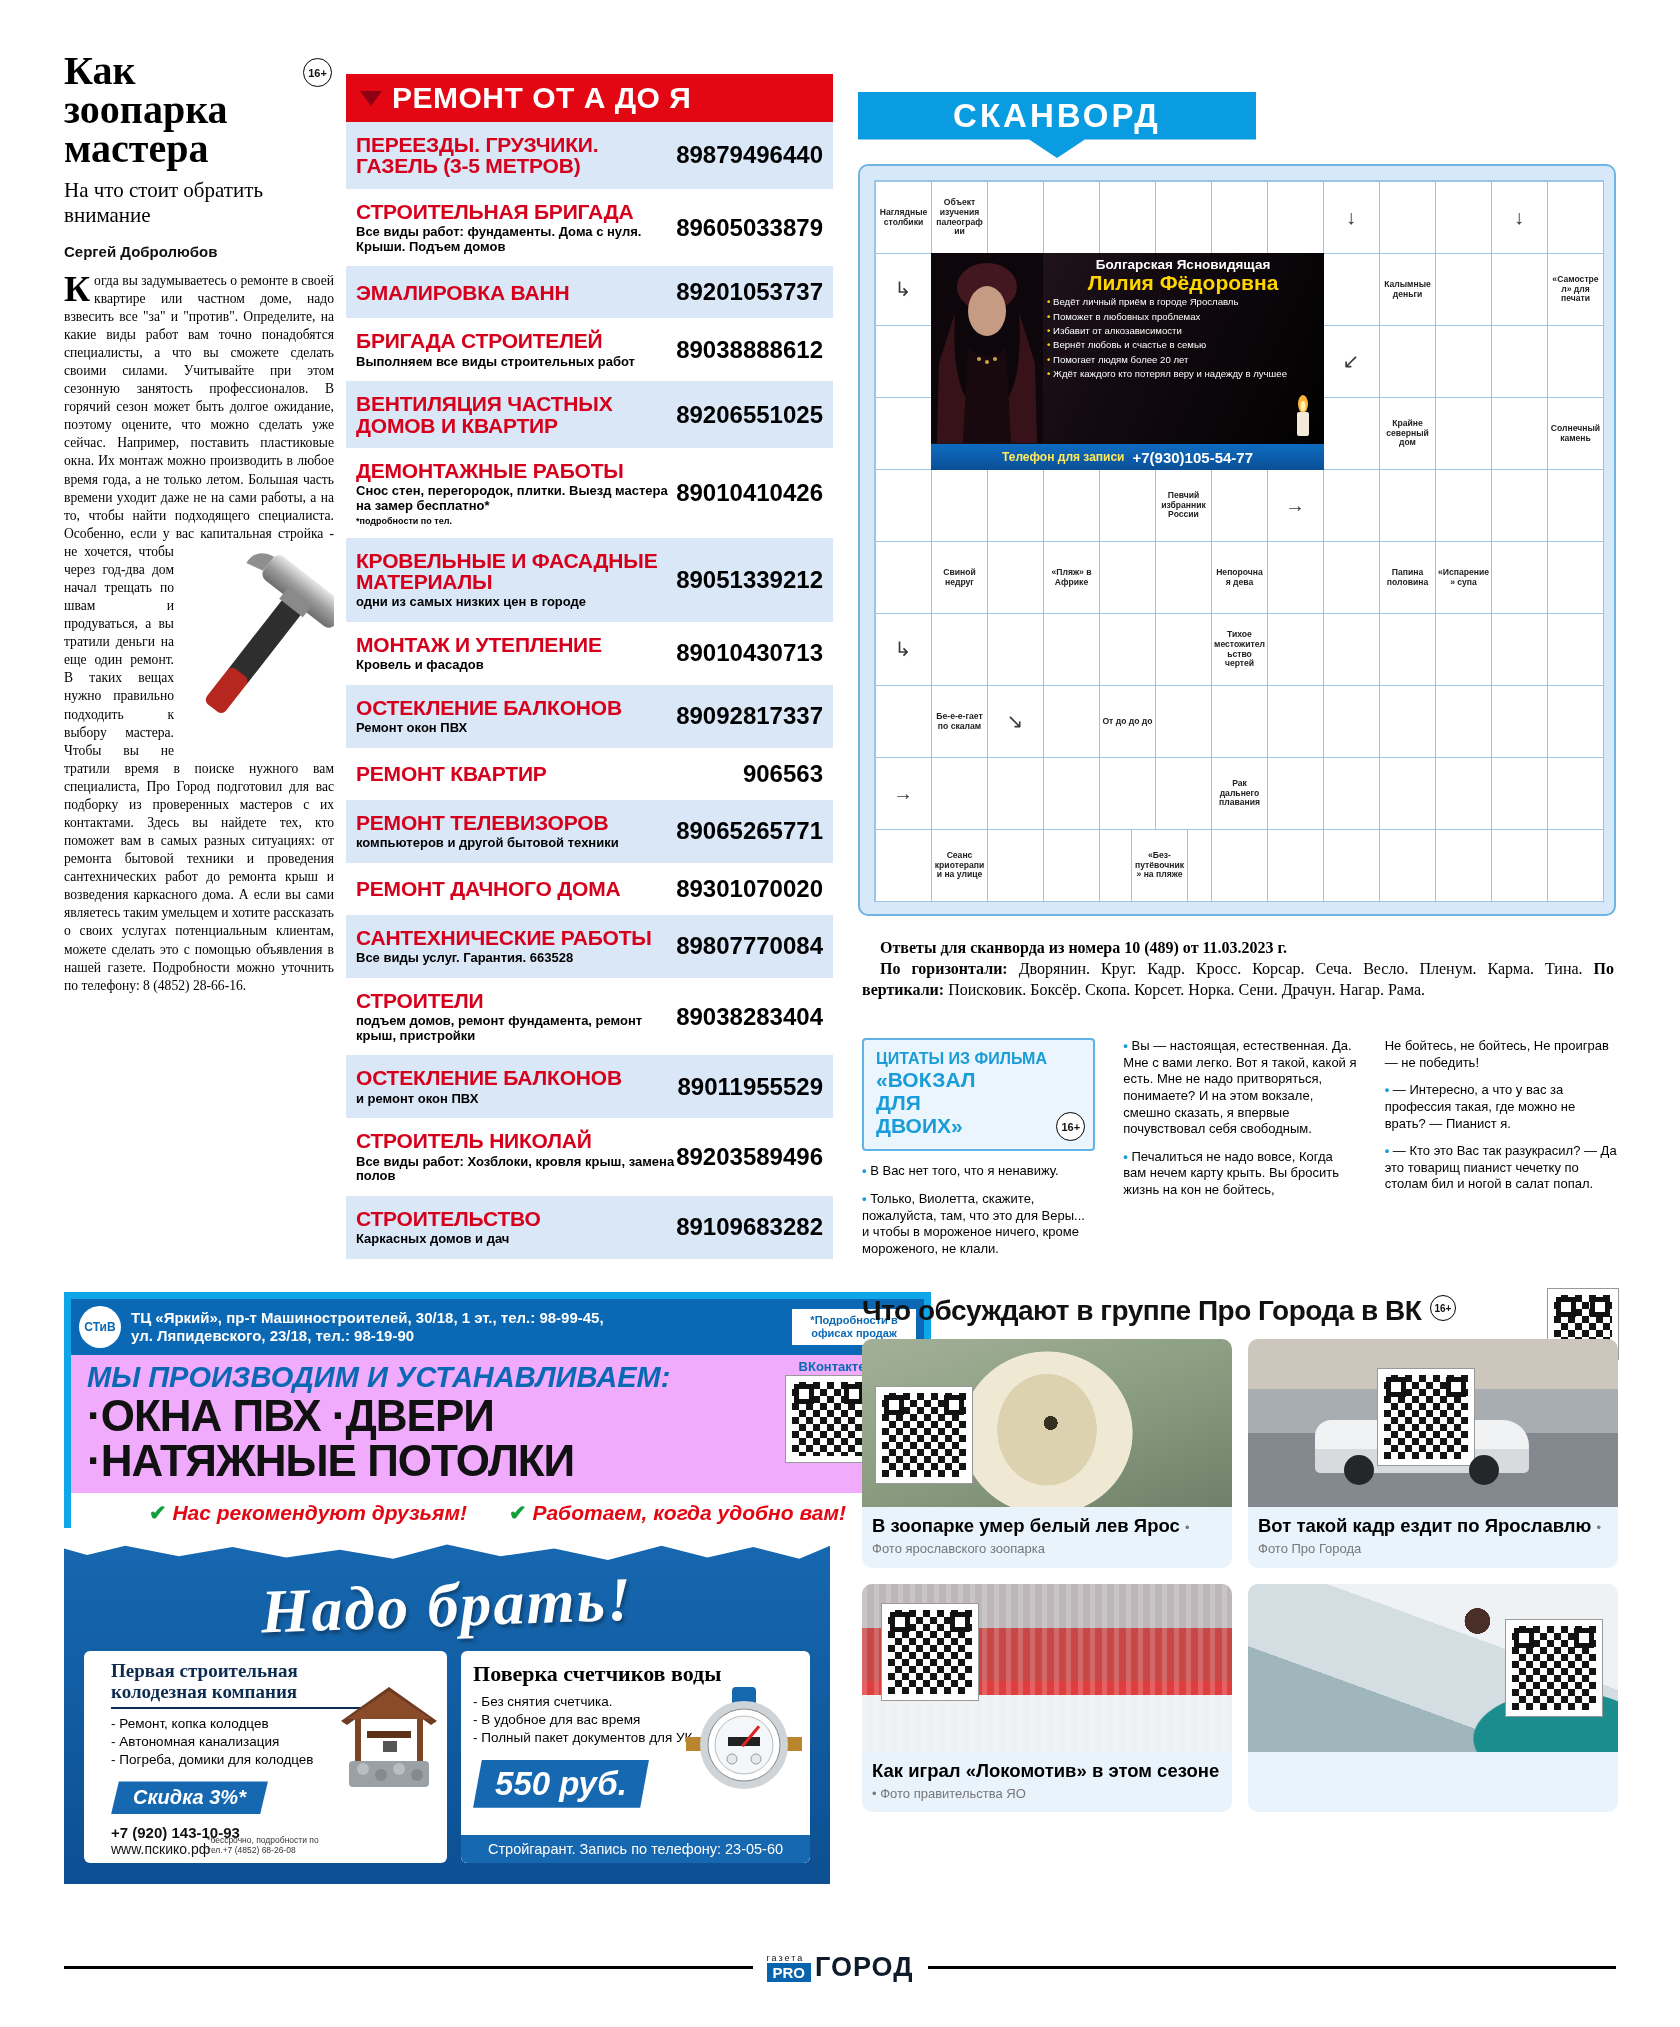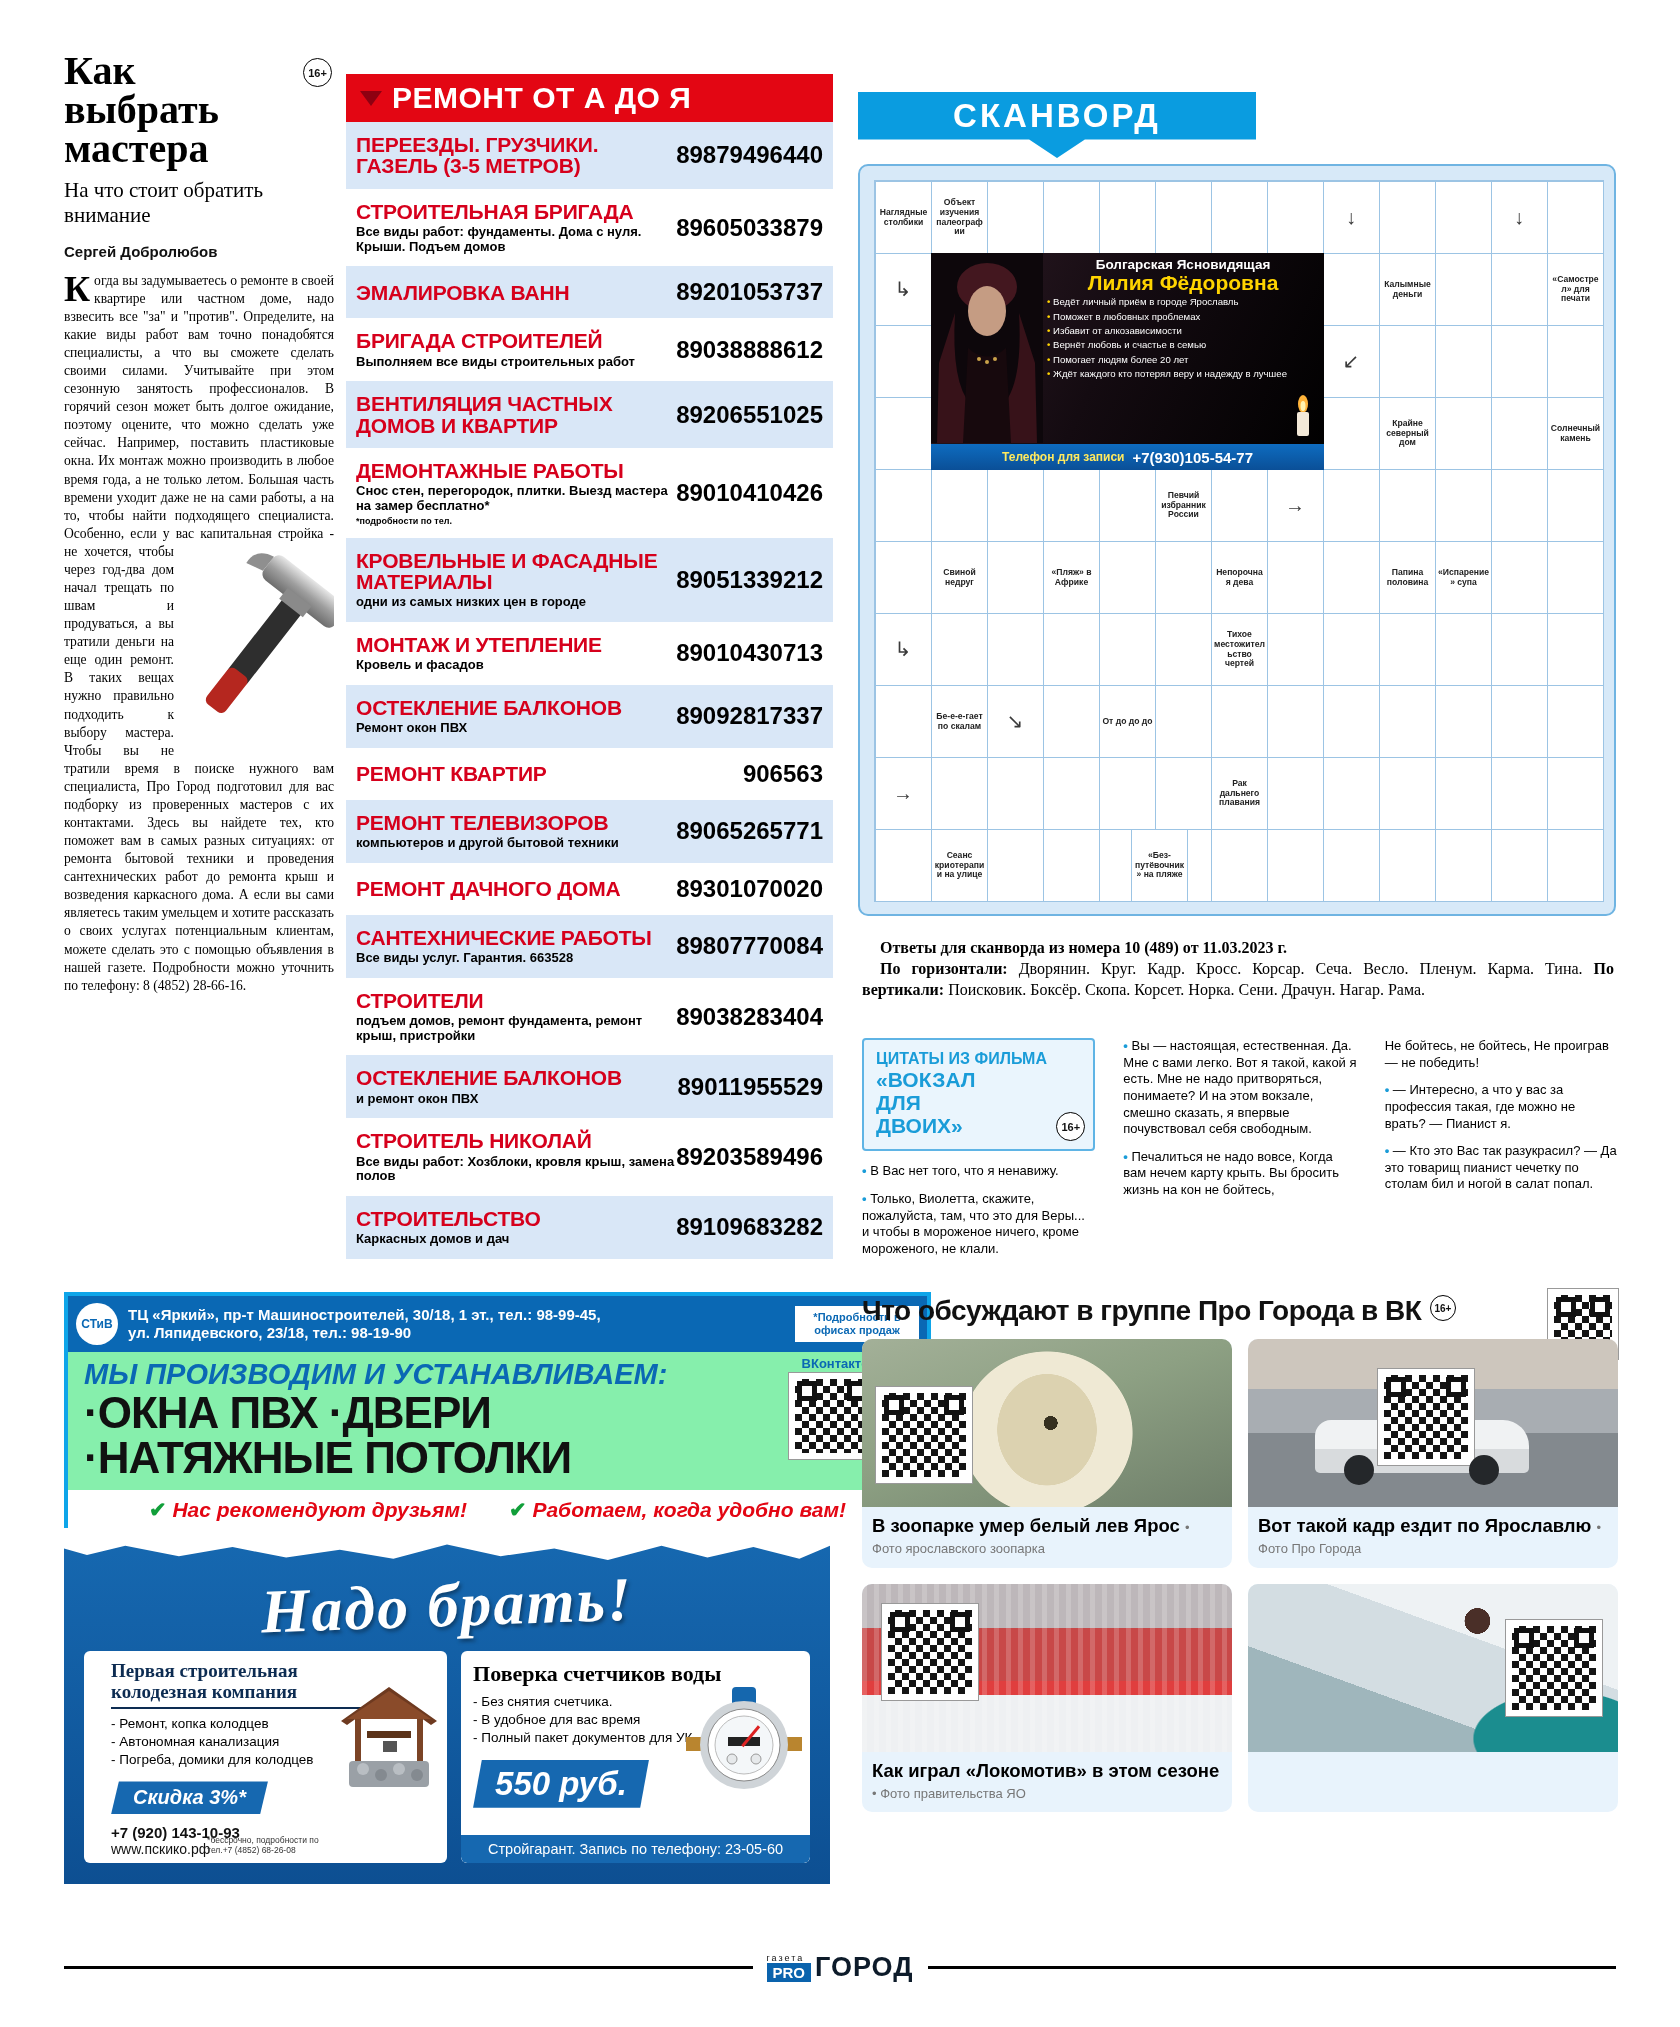--- a/index.html
+++ b/index.html
@@ -80,22 +80,22 @@
   .q-col{flex:1;}
   .q-titlebox{position:relative;border:2px solid #5fb4e5;background:#eaf5fd;border-radius:4px;
               padding:10px 12px 12px;margin-bottom:12px;}
   .q-t1{color:#1a9cd8;font-weight:bold;font-size:16px;}
   .q-t2{color:#1a9cd8;font-weight:bold;font-size:21px;line-height:1.1;width:120px;}
   .q-age{position:absolute;right:8px;bottom:8px;}
   .q-item{font-size:13px;line-height:1.28;margin-bottom:11px;color:#000;}
   .q-dot{color:#1a9cd8;font-weight:bold;}
 
   
-  .winad{position:absolute;left:64px;top:1292px;width:867px;height:236px;border:4px solid #0ea5e9;
-         box-sizing:border-box;background:#86efac;}
+  .winad{position:absolute;left:64px;top:1292px;width:867px;height:236px;border:7px solid #0ea5e9;
+         box-sizing:border-box;background:#f0abfc;}
   .win-top{height:56px;background:#0a68b4;display:flex;align-items:center;gap:10px;padding:0 8px;}
   .stv{display:flex;align-items:center;justify-content:center;width:42px;height:42px;border-radius:50%;
        background:#fff;color:#0a68b4;font-weight:bold;font-size:12px;flex-shrink:0;}
   .win-addr{color:#fff;font-weight:bold;font-size:15px;line-height:1.2;flex:1;}
   .win-note{background:#fff;color:#0a68b4;font-weight:bold;font-size:11px;line-height:1.15;
             padding:5px 7px;width:110px;text-align:center;}
   .win-mid{position:relative;height:132px;padding:6px 0 0 16px;}
   .win-slogan{color:#0a68b4;font-style:italic;font-weight:bold;font-size:29px;}
   .win-l1{font-weight:bold;font-size:44px;line-height:1.02;letter-spacing:-1px;}
   .win-l2{font-weight:bold;font-size:44px;line-height:1.02;letter-spacing:-1px;}
@@ -186,21 +186,21 @@
   .fpro{background:#0a63ad;color:#fff;font-weight:bold;font-size:15px;padding:1px 6px;display:block;}
   .fgorod{font-weight:bold;font-size:27px;letter-spacing:1px;color:#0d1b2a;}
 </style>
 </head>
 <body>
 
 <div id="page">
 
   <div class="article">
     <div class="art-head">
-      <h1>Как выбрать мастера</h1>
+      <h1>Как зоопарка мастера</h1>
       <span class="age-badge art-age">16+</span>
     </div>
     <div class="art-sub">На что стоит обратить внимание</div>
     <div class="art-author">Сергей Добролюбов</div>
     <div class="art-body">
       <span class="dropcap">К</span>
       <span>огда вы задумываетесь о ремонте в своей квартире или частном доме, надо взвесить все "за" и "против". Определите, на какие виды работ вам точно понадобятся специалисты, а что вы сможете сделать своими силами. Учитывайте при этом сезонную занятость профессионалов. В горячий сезон может быть долгое ожидание, поэтому оцените, что можно сделать уже сейчас. Например, поставить пластиковые окна. Их монтаж можно производить в любое время года, а не только летом. Большая часть времени уходит даже не на сами работы, а на то, чтобы найти подходящего специалиста. Особенно, если у вас капитальная стройка - не хочется,</span>
       <span class="hammer">
         <svg width="150" height="205" viewBox="0 0 150 205">
           <defs>

